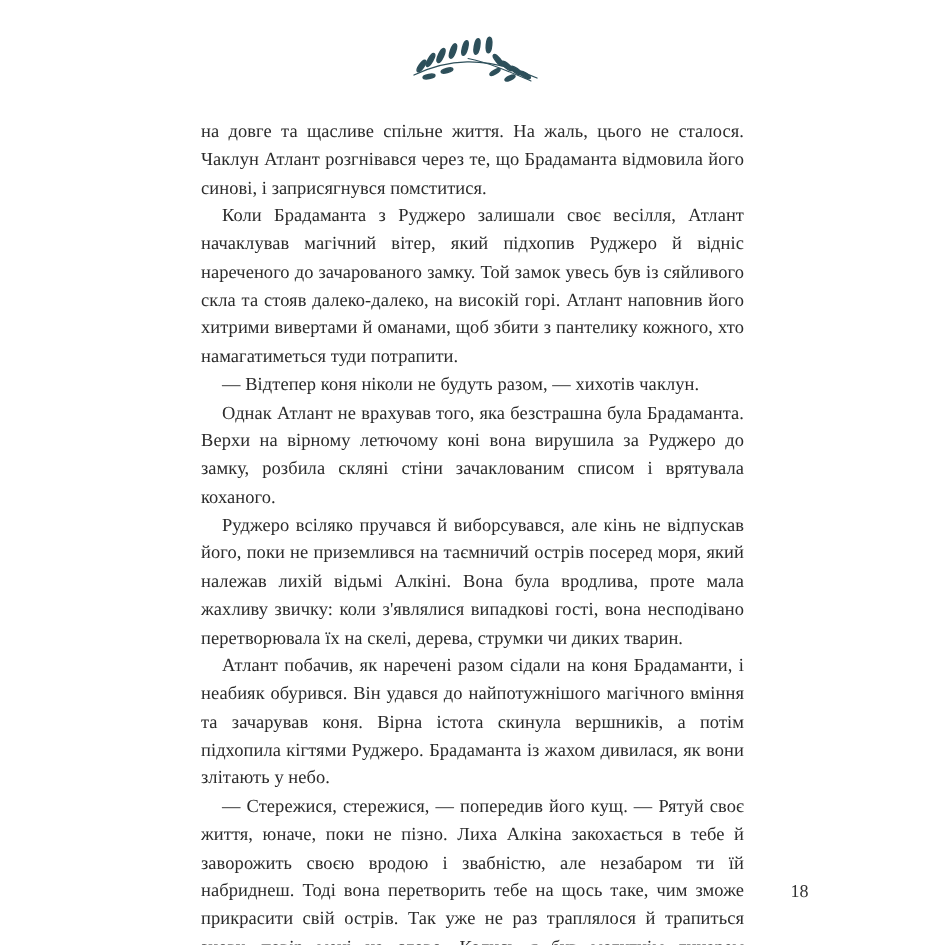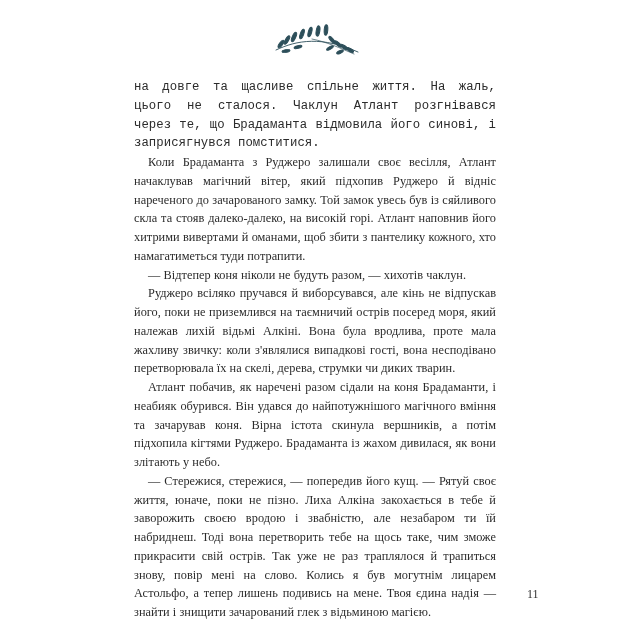--- a/index.html
+++ b/index.html
@@ -32,21 +32,20 @@
       line-height: 18.75px;
       text-align: justify;
       letter-spacing: 0.05px;
     }
     .text-block p {
       margin: 0;
       text-indent: 14px;
     }
     .text-block p.first {
       text-indent: 0;
-      font-family: Liberation Mono, monospace;
     }
     .page-number {
       position: absolute;
       left: 527px;
       top: 587px;
       font-family: "Liberation Serif", "DejaVu Serif", serif;
       font-size: 12px;
       color: #333;
     }
   </style>
@@ -74,21 +73,22 @@
       <ellipse cx="78" cy="28" rx="1.4" ry="4" transform="rotate(-60 78 28)"></ellipse>
       <ellipse cx="58" cy="26" rx="1.3" ry="3.8" transform="rotate(60 58 26)"></ellipse>
       <ellipse cx="68" cy="30" rx="1.3" ry="3.6" transform="rotate(65 68 30)"></ellipse>
     </g>
   </svg>
 
   <div class="text-block">
     <p class="first">на довге та щасливе спільне життя. На жаль, цього не сталося. Чаклун Атлант розгнівався через те, що Брадаманта відмовила його синові, і заприсягнувся помститися.</p>
     <p>Коли Брадаманта з Руджеро залишали своє весілля, Атлант начаклував магічний вітер, який підхопив Руджеро й відніс нареченого до зачарованого замку. Той замок увесь був із сяйливого скла та стояв далеко-далеко, на високій горі. Атлант наповнив його хитрими вивертами й оманами, щоб збити з пантелику кожного, хто намагатиметься туди потрапити.</p>
     <p>— Відтепер коня ніколи не будуть разом, — хихотів чаклун.</p>
+    <p>Однак Атлант не врахував того, яка безстрашна була Брадаманта. Верхи на вірному летючому коні вона вирушила за Руджеро до замку, розбила скляні стіни зачаклованим списом і врятувала коханого.</p>
     <p>Руджеро всіляко пручався й виборсувався, але кінь не відпускав його, поки не приземлився на таємничий острів посеред моря, який належав лихій відьмі Алкіні. Вона була вродлива, проте мала жахливу звичку: коли з'являлися випадкові гості, вона несподівано перетворювала їх на скелі, дерева, струмки чи диких тварин.</p>
     <p>Атлант побачив, як наречені разом сідали на коня Брадаманти, і неабияк обурився. Він удався до найпотужнішого магічного вміння та зачарував коня. Вірна істота скинула вершників, а потім підхопила кігтями Руджеро. Брадаманта із жахом дивилася, як вони злітають у небо.</p>
     <p>— Стережися, стережися, — попередив його кущ. — Рятуй своє життя, юначе, поки не пізно. Лиха Алкіна закохається в тебе й заворожить своєю вродою і звабністю, але незабаром ти їй набриднеш. Тоді вона перетворить тебе на щось таке, чим зможе прикрасити свій острів. Так уже не раз траплялося й трапиться знову, повір мені на слово. Колись я був могутнім лицарем Астольфо, а тепер лишень подивись на мене. Твоя єдина надія — знайти і знищити зачарований глек з відьминою магією.</p>
 
   </div>
 
-  <div class="page-number">11</div>
+  <div class="page-number">18</div>
 
 </div>
 
 </body></html>

